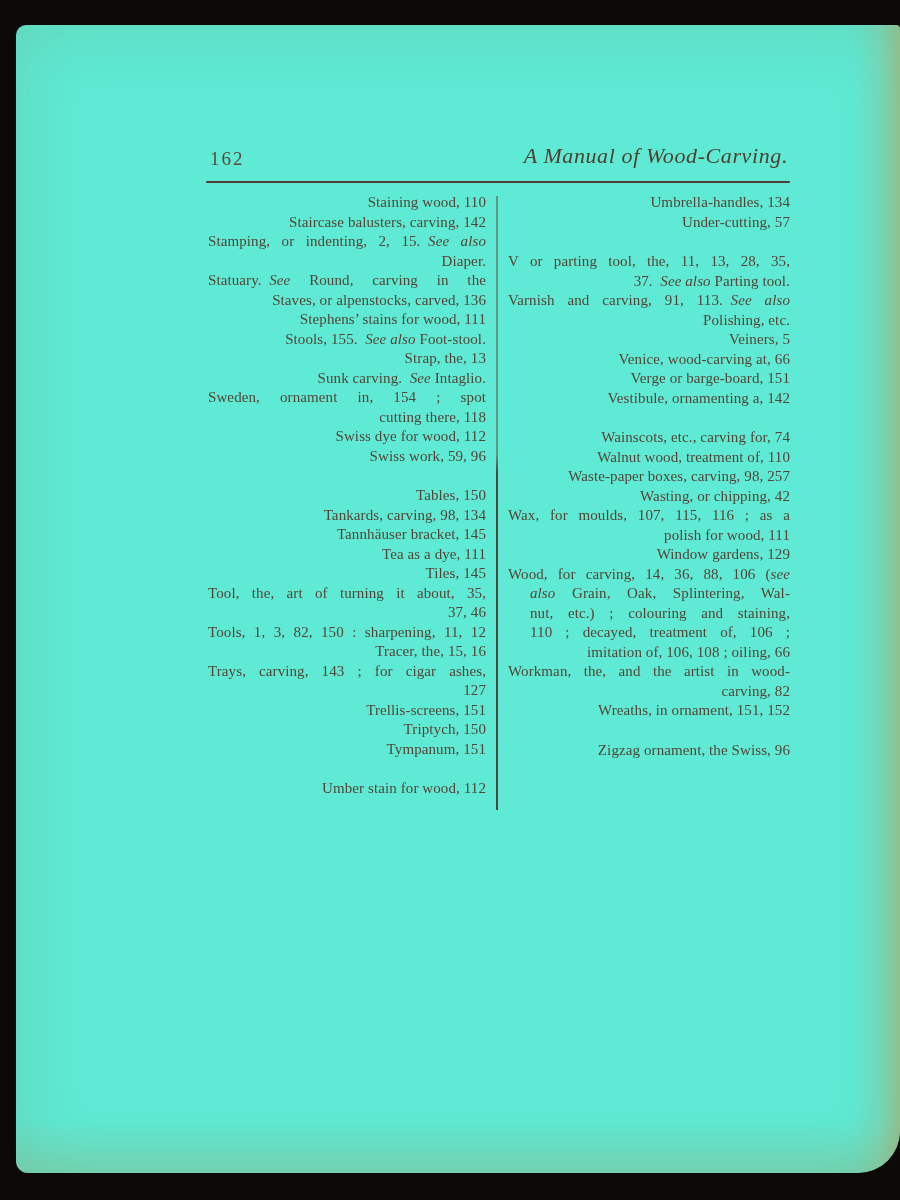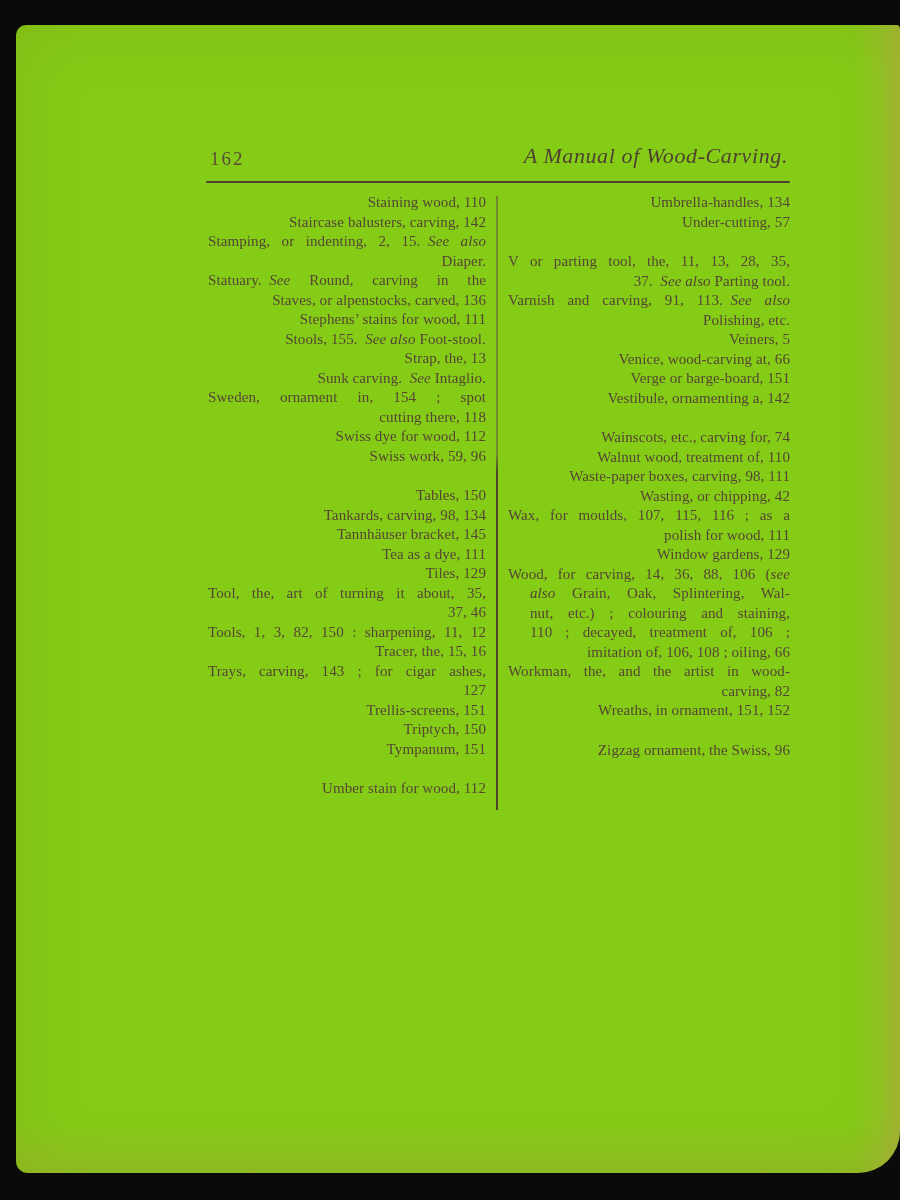--- a/index.html
+++ b/index.html
@@ -15,21 +15,21 @@
     width: 900px;
     height: 1200px;
     background: #0b0a08;
   }
   .page {
     position: absolute;
     left: 16px;
     top: 25px;
     width: 884px;
     height: 1148px;
-    background: #84cc16;
+    background: #5eead4;
     border-radius: 10px 4px 42px 12px;
     box-shadow: inset 0 0 70px rgba(125, 95, 40, 0.16);
   }
   
   .page::before {
     content: "";
     position: absolute;
     right: 0; top: 0; bottom: 0;
     width: 46px;
     border-radius: 0 4px 42px 0;
@@ -178,21 +178,21 @@
             <div class="entry">
               <div class="line">Tankards, carving, 98, 134</div>
             </div>
             <div class="entry">
               <div class="line">Tannhäuser bracket, 145</div>
             </div>
             <div class="entry">
               <div class="line">Tea as a dye, 111</div>
             </div>
             <div class="entry">
-              <div class="line">Tiles, 129</div>
+              <div class="line">Tiles, 145</div>
             </div>
             <div class="entry">
               <div class="line just">Tool, the, art of turning it about, 35,</div>
               <div class="line cont">37, 46</div>
             </div>
             <div class="entry">
               <div class="line just">Tools, 1, 3, 82, 150 : sharpening, 11, 12</div>
             </div>
             <div class="entry">
               <div class="line">Tracer, the, 15, 16</div>
@@ -249,21 +249,21 @@
             </div>
           </div>
           <div class="group">
             <div class="entry">
               <div class="line">Wainscots, etc., carving for, 74</div>
             </div>
             <div class="entry">
               <div class="line">Walnut wood, treatment of, 110</div>
             </div>
             <div class="entry">
-              <div class="line">Waste-paper boxes, carving, 98, 111</div>
+              <div class="line">Waste-paper boxes, carving, 98, 257</div>
             </div>
             <div class="entry">
               <div class="line">Wasting, or chipping, 42</div>
             </div>
             <div class="entry">
               <div class="line just">Wax, for moulds, 107, 115, 116 ; as a</div>
               <div class="line cont">polish for wood, 111</div>
             </div>
             <div class="entry">
               <div class="line">Window gardens, 129</div>

